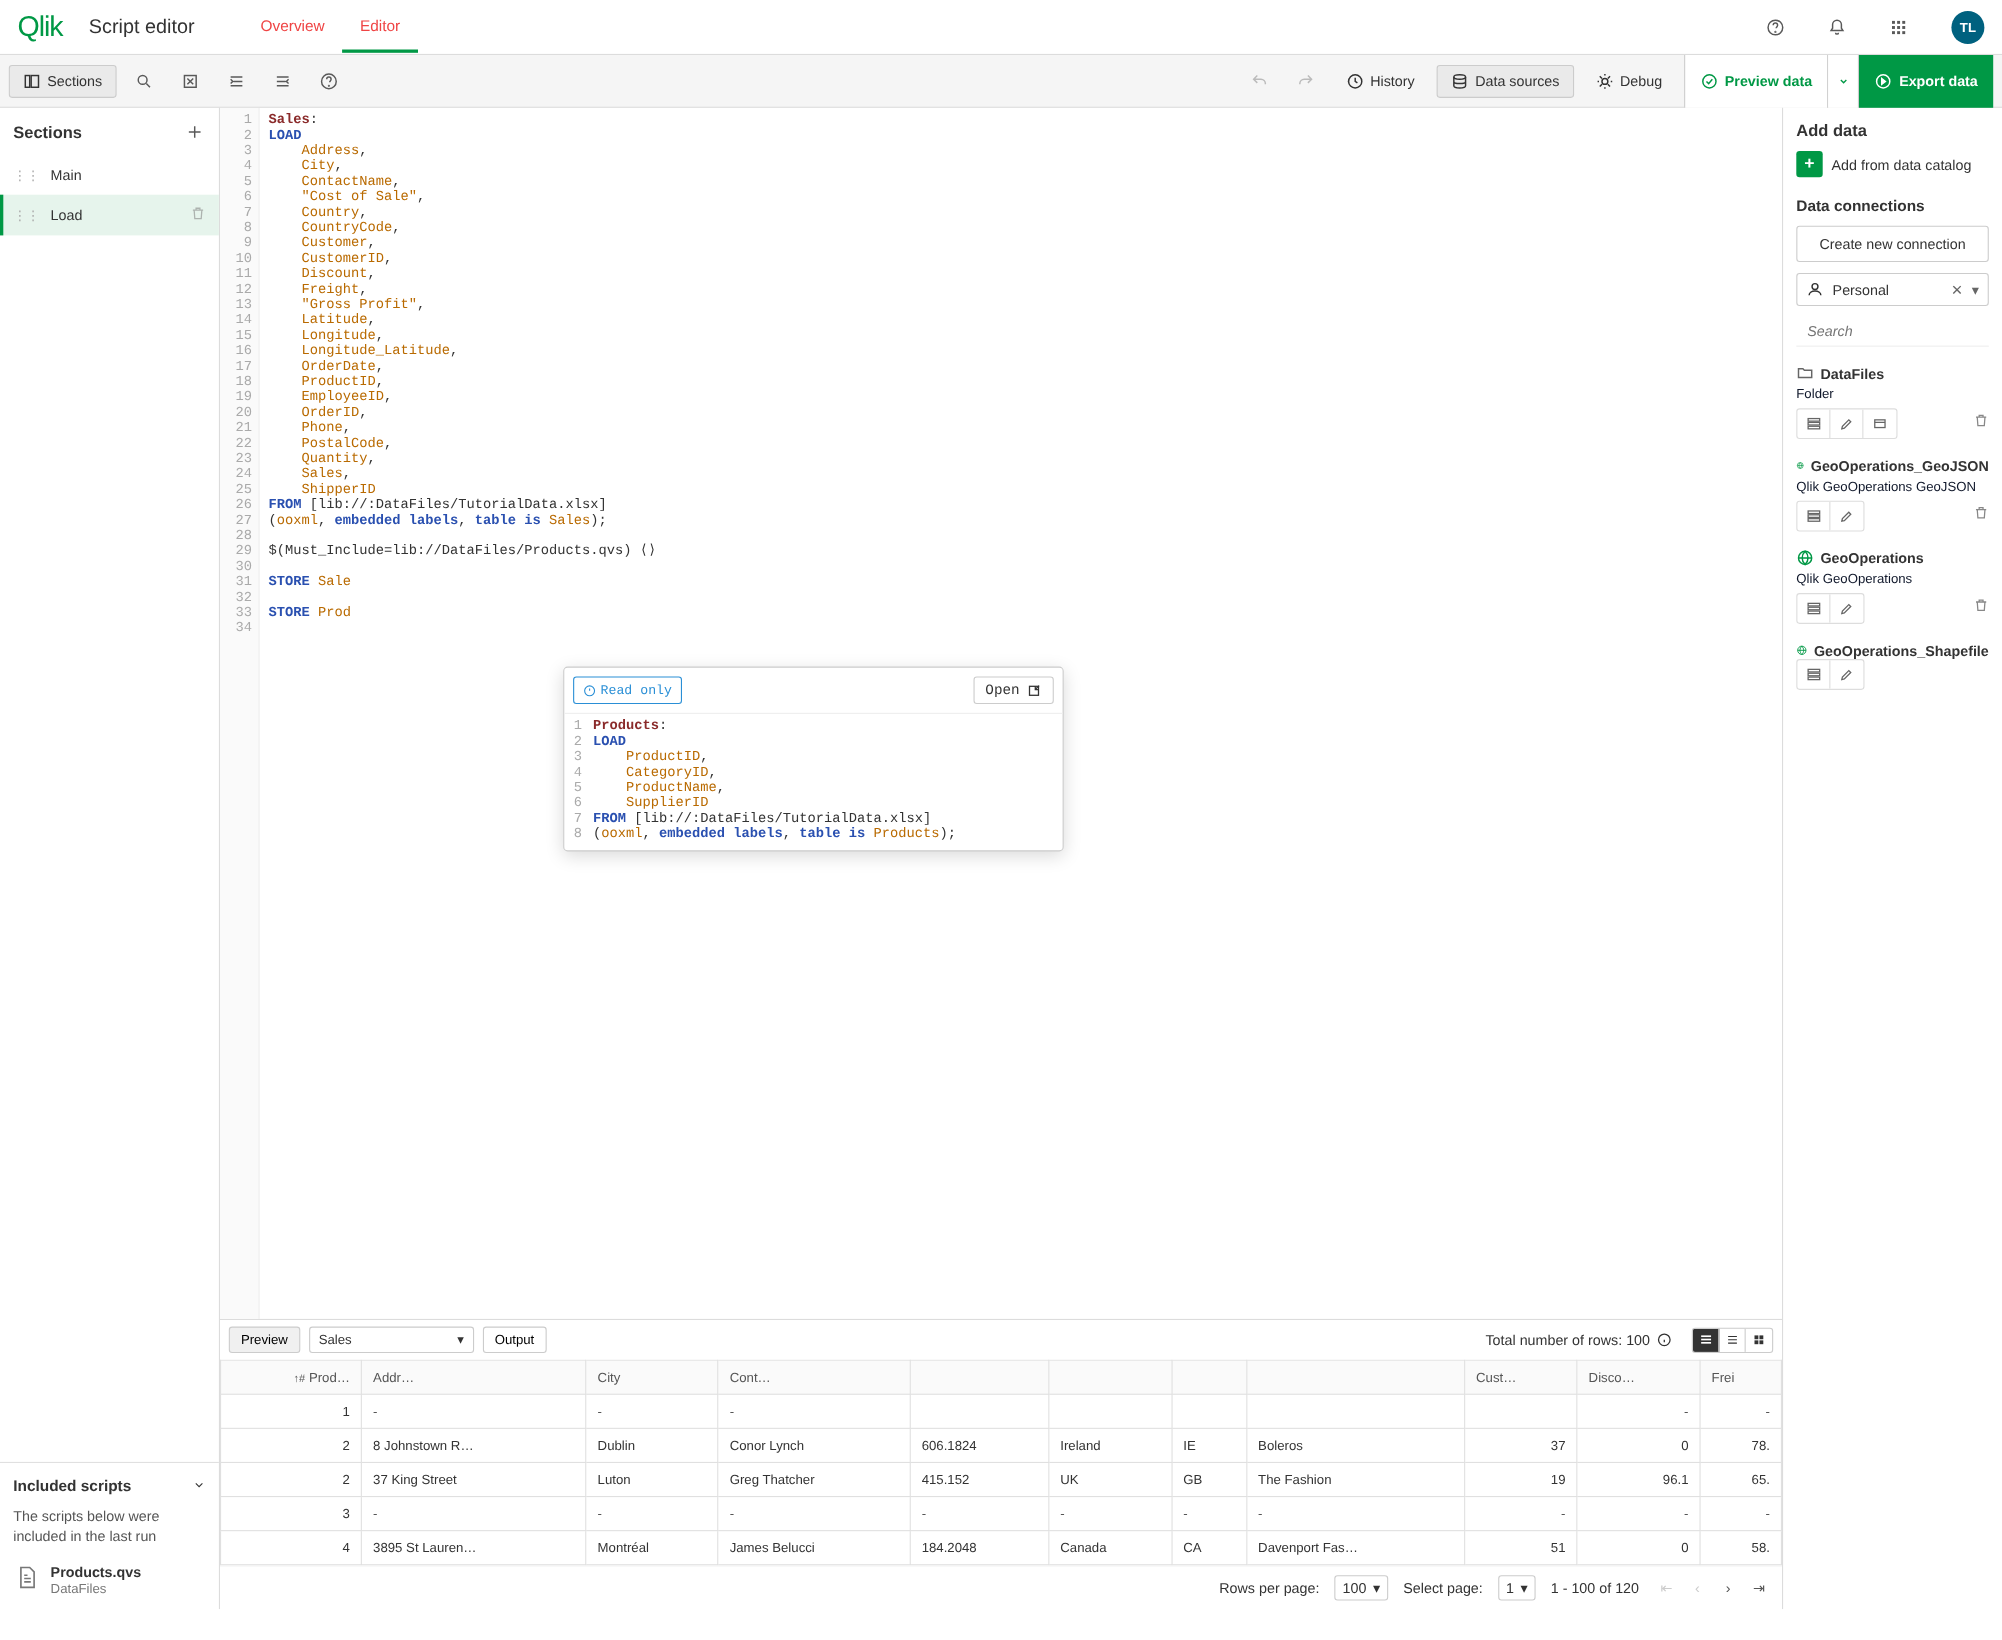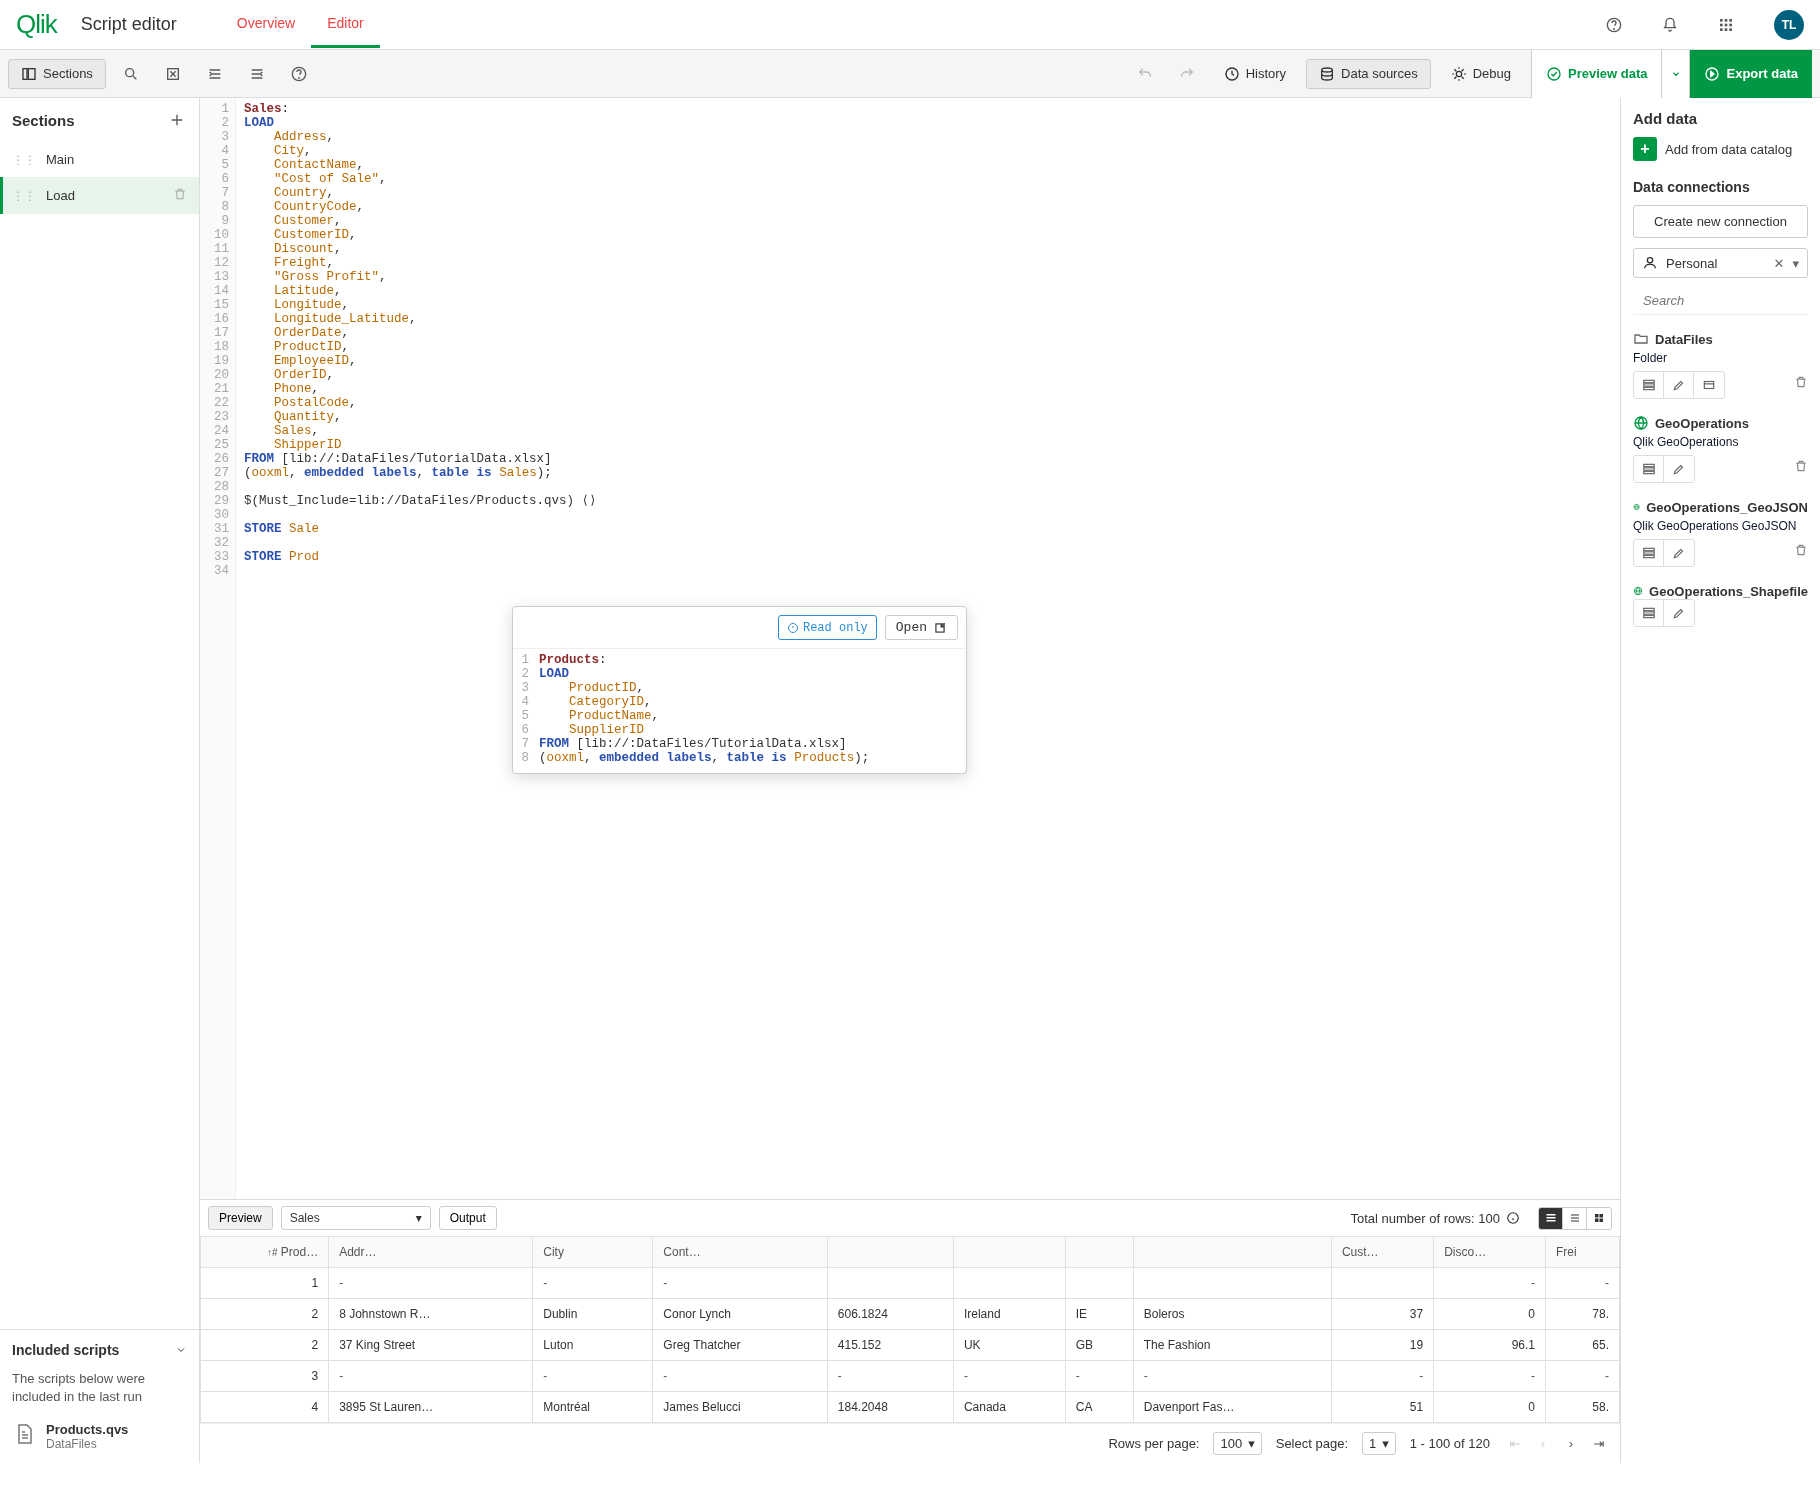--- a/index.html
+++ b/index.html
@@ -45,21 +45,21 @@
   .editor-area { flex: 1; display: flex; font-family: 'Courier New', monospace; font-size: 12.5px; overflow: auto; position: relative; }
   .gutter { width: 36px; background: #fafafa; color: #aaa; text-align: right; padding: 4px 6px 4px 0; border-right: 1px solid #eee; line-height: 14px; user-select: none; }
   .code { padding: 4px 8px; line-height: 14px; white-space: pre; flex: 1; }
   .kw-label { color: #8a2a2a; font-weight: 600; }
   .kw-load { color: #2a50b0; font-weight: 600; }
   .kw-field { color: #b96a00; }
   .kw-str { color: #b96a00; }
   .kw-br { color: #333; }
 
   .popup { position: absolute; left: 312px; top: 508px; width: 455px; background: #fff; border: 1px solid #ccc; border-radius: 4px; box-shadow: 0 4px 16px rgba(0,0,0,0.15); }
-  .popup-hdr { display: flex; justify-content: flex-end; gap: 8px; padding: 8px; border-bottom: 1px solid #eee; }
+  .popup-hdr { display: flex; justify-content: space-between; gap: 8px; padding: 8px; border-bottom: 1px solid #eee; }
   .popup-ro { display: inline-flex; align-items: center; gap: 4px; border: 1px solid #2a8fd6; color: #2a8fd6; border-radius: 3px; padding: 4px 8px; font-size: 12px; }
   .popup-open { display: inline-flex; align-items: center; gap: 6px; border: 1px solid #ccc; border-radius: 3px; padding: 4px 10px; font-size: 13px; cursor: pointer; }
   .popup-body { display: flex; padding: 4px 0 8px; font-family: 'Courier New', monospace; font-size: 12.5px; line-height: 14px; }
   .popup-gutter { width: 22px; color: #aaa; text-align: right; padding-right: 6px; }
   .popup-code { white-space: pre; padding-left: 4px; }
 
   .right-panel { width: 200px; border-left: 1px solid #dcdcdc; padding: 12px; overflow: auto; }
   .rp-title { font-size: 15px; font-weight: 600; margin-bottom: 10px; }
   .rp-add-catalog { display: flex; align-items: center; gap: 8px; margin-bottom: 18px; cursor: pointer; }
   .rp-add-btn { width: 24px; height: 24px; background: #009845; color: #fff; display: flex; align-items: center; justify-content: center; border-radius: 3px; font-size: 16px; font-weight: 600; }
@@ -557,23 +557,23 @@
           <span class="conn-del"><svg width="14" height="14" viewBox="0 0 24 24" fill="none" stroke="currentColor" stroke-width="2">
               <path d="M4 7h16M9 7V4h6v3M6 7l1 13h10l1-13"></path>
             </svg></span>
         </div>
         <div class="conn-item">
           <div class="conn-row">
             <svg width="16" height="16" viewBox="0 0 24 24" fill="none" stroke="#009845" stroke-width="2">
               <circle cx="12" cy="12" r="9"></circle>
               <path d="M3 12h18M12 3c2.5 2.5 4 6 4 9s-1.5 6.5-4 9c-2.5-2.5-4-6-4-9s1.5-6.5 4-9z"></path>
             </svg>
-            <span>GeoOperations</span>
-          </div>
-          <div class="conn-sub">Qlik GeoOperations</div>
+            <span>GeoOperations_GeoJSON</span>
+          </div>
+          <div class="conn-sub">Qlik GeoOperations GeoJSON</div>
           <div class="conn-icons">
             <div class="ci">
               <svg width="14" height="14" viewBox="0 0 24 24" fill="none" stroke="currentColor" stroke-width="2">
                 <rect x="3" y="4" width="18" height="4"></rect>
                 <rect x="3" y="10" width="18" height="4"></rect>
                 <rect x="3" y="16" width="18" height="4"></rect>
               </svg>
             </div>
             <div class="ci">
               <svg width="14" height="14" viewBox="0 0 24 24" fill="none" stroke="currentColor" stroke-width="2">
@@ -584,23 +584,23 @@
           <span class="conn-del"><svg width="14" height="14" viewBox="0 0 24 24" fill="none" stroke="currentColor" stroke-width="2">
               <path d="M4 7h16M9 7V4h6v3M6 7l1 13h10l1-13"></path>
             </svg></span>
         </div>
         <div class="conn-item">
           <div class="conn-row">
             <svg width="16" height="16" viewBox="0 0 24 24" fill="none" stroke="#009845" stroke-width="2">
               <circle cx="12" cy="12" r="9"></circle>
               <path d="M3 12h18M12 3c2.5 2.5 4 6 4 9s-1.5 6.5-4 9c-2.5-2.5-4-6-4-9s1.5-6.5 4-9z"></path>
             </svg>
-            <span>GeoOperations_GeoJSON</span>
-          </div>
-          <div class="conn-sub">Qlik GeoOperations GeoJSON</div>
+            <span>GeoOperations</span>
+          </div>
+          <div class="conn-sub">Qlik GeoOperations</div>
           <div class="conn-icons">
             <div class="ci">
               <svg width="14" height="14" viewBox="0 0 24 24" fill="none" stroke="currentColor" stroke-width="2">
                 <rect x="3" y="4" width="18" height="4"></rect>
                 <rect x="3" y="10" width="18" height="4"></rect>
                 <rect x="3" y="16" width="18" height="4"></rect>
               </svg>
             </div>
             <div class="ci">
               <svg width="14" height="14" viewBox="0 0 24 24" fill="none" stroke="currentColor" stroke-width="2">

